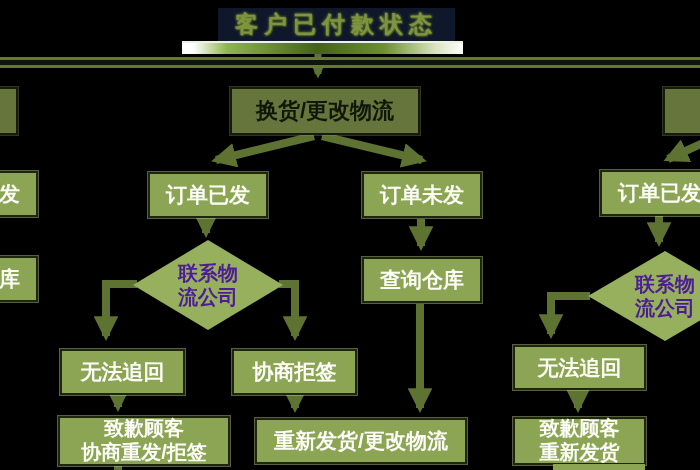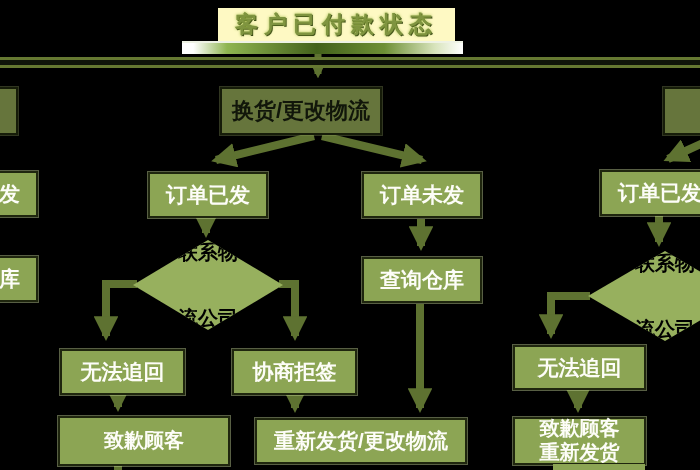--- a/index.html
+++ b/index.html
@@ -14,28 +14,27 @@
   .box-light{
     background:#8ca554;border:2px solid #1f260e;color:#fdfdf8;
     font-size:21px;box-shadow:0 0 0 1px rgba(195,210,150,.45);
   }
   .box-dark{
     background:#66753c;border:2px solid #161c09;color:#11160a;
     font-size:22px;box-shadow:0 0 0 1px rgba(140,155,95,.35);
   }
   .two-line{flex-direction:column;font-size:20px;line-height:1.18;}
   .diamond{
-    background:#97b05e;color:#000000;font-size:20px;line-height:1.2;
+    background:#97b05e;color:#4c1d95;font-size:20px;line-height:1.2;
     clip-path:polygon(50% 0,100% 50%,50% 100%,0 50%);
     flex-direction:column;
-    justify-content:space-between;
   }
   .title-box{
     position:absolute;left:218px;top:8px;width:237px;height:33px;
-    background:#fef9c3;color:#7f9440;font-weight:bold;font-size:23px;
+    background:#0f172a;color:#7f9440;font-weight:bold;font-size:23px;
     display:flex;align-items:center;justify-content:center;letter-spacing:6px;
     text-shadow:0 0 3px rgba(150,180,60,.95),1px 1px 0 #2e3a12;
     font-family:Liberation Mono, monospace;
   }
   .grad-bar{
     position:absolute;left:182px;top:41px;width:281px;height:13px;
     border-top:2px solid #eef2e4;box-sizing:border-box;
     background:linear-gradient(90deg,#ffffff 0%,#ffffff 4%,#8fb551 16%,#43611b 48%,#6d8f35 72%,#d8e4bc 90%,#ffffff 100%);
   }
   .h-line{
@@ -77,21 +76,21 @@
 
   <div class="title-box">客户已付款状态</div>
   <div class="grad-bar"></div>
   <div class="h-line"></div>
 
   <div class="node box-dark" style="left:-172px;top:87px;width:190px;height:48px;"></div>
   <div class="node box-dark" style="left:663px;top:87px;width:190px;height:48px;"></div>
   <div class="node box-light" style="left:-82px;top:171px;width:120px;height:46px;">订单未发</div>
   <div class="node box-light" style="left:-82px;top:256px;width:120px;height:46px;">查询仓库</div>
 
-  <div class="node box-dark" style="left:220px;top:87px;width:162px;height:48px;">换货/更改物流</div>
+  <div class="node box-dark" style="left:230px;top:87px;width:190px;height:48px;">换货/更改物流</div>
 
   <div class="node box-light" style="left:148px;top:172px;width:120px;height:46px;">订单已发</div>
   <div class="node box-light" style="left:362px;top:172px;width:120px;height:46px;">订单未发</div>
   <div class="node box-light" style="left:600px;top:170px;width:120px;height:46px;">订单已发</div>
 
   <div class="node diamond" style="left:133px;top:240px;width:150px;height:90px;">
     <span>联系物</span>
     <span>流公司</span>
   </div>
   <div class="node diamond" style="left:588px;top:251px;width:154px;height:90px;">
@@ -100,20 +99,21 @@
   </div>
 
   <div class="node box-light" style="left:362px;top:257px;width:120px;height:46px;">查询仓库</div>
 
   <div class="node box-light" style="left:60px;top:349px;width:125px;height:46px;">无法追回</div>
   <div class="node box-light" style="left:232px;top:349px;width:125px;height:46px;">协商拒签</div>
   <div class="node box-light" style="left:513px;top:345px;width:133px;height:45px;">无法追回</div>
 
   <div class="node box-light two-line" style="left:58px;top:416px;width:172px;height:50px;">
     <span>致歉顾客</span>
+    <span>协商重发/拒签</span>
   </div>
   <div class="node box-light" style="left:255px;top:418px;width:212px;height:46px;text-align:center;">重新发货/更改物流</div>
   <div class="node box-light two-line" style="left:513px;top:417px;width:133px;height:48px;">
     <span>致歉顾客</span>
     <span>重新发货</span>
   </div>
 
   <div class="sliver"></div>
 </div>
 

